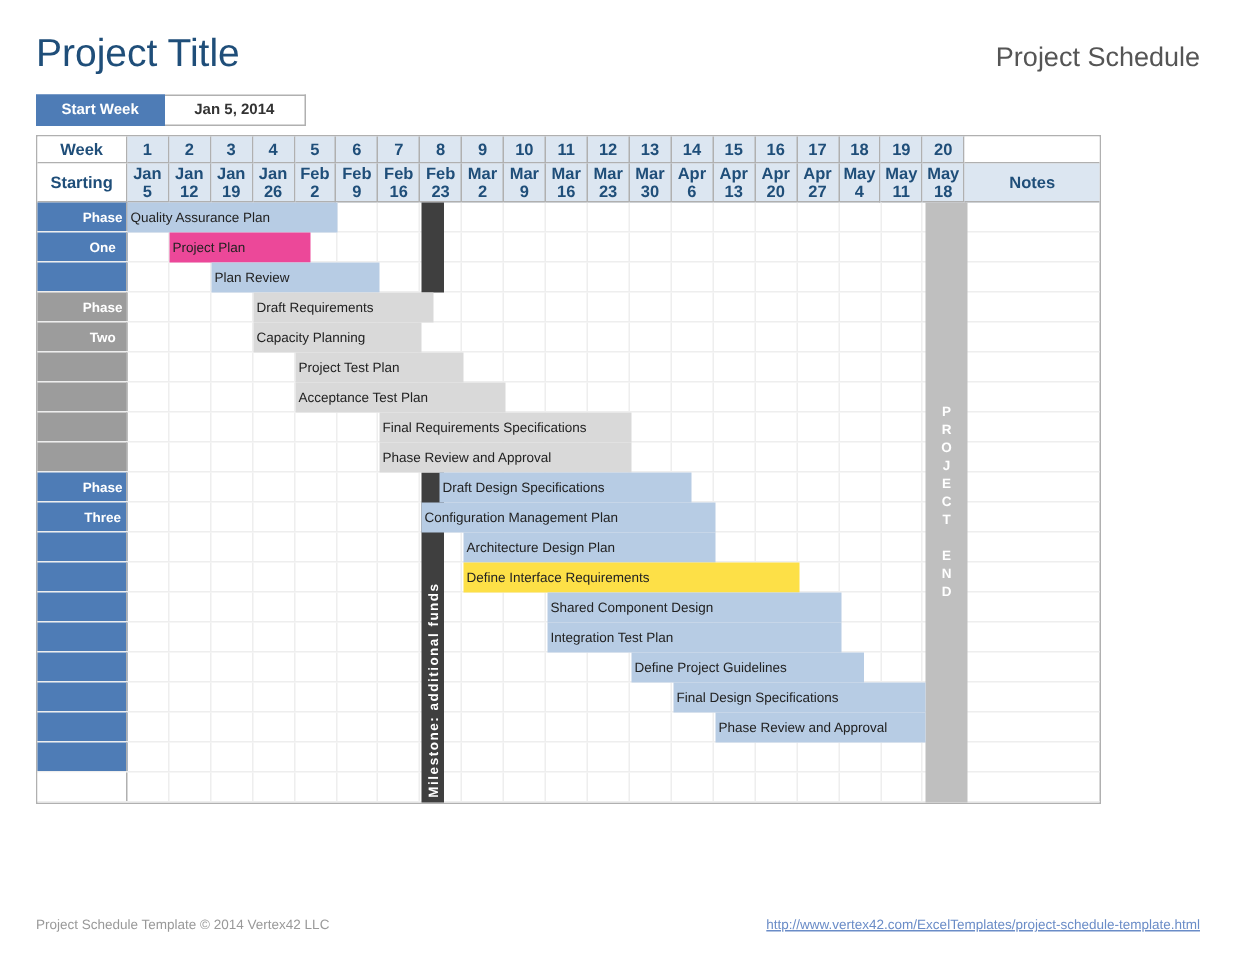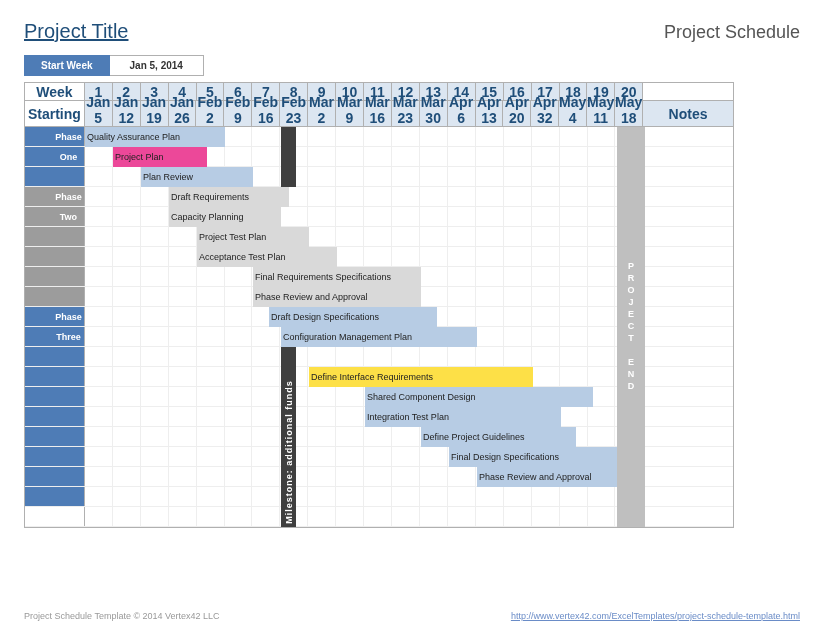--- a/index.html
+++ b/index.html
@@ -16,28 +16,28 @@
     --lab-w:60px;
     --notes-w:90px;
   }
   *{box-sizing:border-box;}
   body{
     margin:0;background:#fff;font-family:Arial,Helvetica,sans-serif;font-size:10px;color:#333;
     width:824px;height:635px;position:relative;overflow:hidden;
   }
   .page{padding:20px 24px;}
   .title-row{display:flex;justify-content:space-between;align-items:baseline;margin-bottom:12px;}
-  .title-left{font-size:20px;color:var(--blue-dark);font-weight:400;text-decoration:underline;}
+  .title-left{font-size:26px;color:var(--blue-dark);font-weight:400;}
   .title-right{font-size:18px;color:#555;}
   .start-row{display:flex;align-items:stretch;margin-bottom:6px;}
   .start-label{background:var(--blue-med);color:#fff;font-weight:bold;padding:4px 16px;border:1px solid var(--blue-med);}
   .start-val{border:1px solid var(--border);border-left:none;padding:4px 20px;background:#fff;font-weight:bold;}
   .chart{position:relative;border:1px solid var(--border);width:calc(var(--lab-w) + 20*var(--col-w) + var(--notes-w));}
   
-  .hdr{display:flex;height:18px;font-weight:bold;color:var(--blue-dark);font-size:14px;}
+  .hdr{display:flex;height:18px;font-weight:bold;color:var(--blue-dark);font-size:11px;}
   .hdr-lab{width:var(--lab-w);border-right:1px solid var(--border);display:flex;align-items:center;justify-content:center;background:#fff;}
   .hdr-cell{width:var(--col-w);border-right:1px solid var(--border);display:flex;align-items:center;justify-content:center;background:var(--blue-lighter);}
   .hdr-notes{width:var(--notes-w);display:flex;align-items:center;justify-content:center;background:#fff;}
   .hdr2{height:26px;}
   .hdr2 .hdr-cell{flex-direction:column;line-height:1.1;justify-content:flex-end;}
   .hdr2 .hdr-notes{background:var(--blue-lighter);}
   .hdr-lab,.hdr-notes{border-bottom:1px solid var(--border);}
   .hdr-cell{border-bottom:1px solid var(--border);}
   
   .body{position:relative;width:100%;}
@@ -159,21 +159,21 @@
         <div class="hdr-cell">
           <span>Apr</span>
           <span>13</span>
         </div>
         <div class="hdr-cell">
           <span>Apr</span>
           <span>20</span>
         </div>
         <div class="hdr-cell">
           <span>Apr</span>
-          <span>32</span>
+          <span>27</span>
         </div>
         <div class="hdr-cell">
           <span>May</span>
           <span>4</span>
         </div>
         <div class="hdr-cell">
           <span>May</span>
           <span>11</span>
         </div>
         <div class="hdr-cell">
@@ -674,24 +674,25 @@
           </div>
           <div class="bar" style="top: 0px; left: 0px; width: 140px; background: rgb(183, 204, 228);">Quality Assurance Plan</div>
           <div class="bar" style="top: 20px; left: 28px; width: 94px; background: #ec4899;">Project Plan</div>
           <div class="bar" style="top: 40px; left: 56px; width: 112px; background: rgb(183, 204, 228);">Plan Review</div>
           <div class="bar" style="top: 60px; left: 84px; width: 120px; background: rgb(217, 217, 217);">Draft Requirements</div>
           <div class="bar" style="top: 80px; left: 84px; width: 112px; background: rgb(217, 217, 217);">Capacity Planning</div>
           <div class="bar" style="top: 100px; left: 112px; width: 112px; background: rgb(217, 217, 217);">Project Test Plan</div>
           <div class="bar" style="top: 120px; left: 112px; width: 140px; background: rgb(217, 217, 217);">Acceptance Test Plan</div>
           <div class="bar" style="top: 140px; left: 168px; width: 168px; background: rgb(217, 217, 217);">Final Requirements Specifications</div>
           <div class="bar" style="top: 160px; left: 168px; width: 168px; background: rgb(217, 217, 217);">Phase Review and Approval</div>
-          <div class="bar" style="top: 180px; left: 184px; width: 168px; background: rgb(183, 204, 228);">Draft Design Specifications</div>
+          <div class="bar" style="top: 180px; left: 208px; width: 168px; background: rgb(183, 204, 228);">Draft Design Specifications</div>
           <div class="bar" style="top: 200px; left: 196px; width: 196px; background: rgb(183, 204, 228);">Configuration Management Plan</div>
+          <div class="bar" style="top: 220px; left: 224px; width: 168px; background: rgb(183, 204, 228);">Architecture Design Plan</div>
           <div class="bar" style="top: 240px; left: 224px; width: 224px; background: #fde047;">Define Interface Requirements</div>
-          <div class="bar" style="top: 260px; left: 280px; width: 228px; background: rgb(183, 204, 228);">Shared Component Design</div>
+          <div class="bar" style="top: 260px; left: 280px; width: 196px; background: rgb(183, 204, 228);">Shared Component Design</div>
           <div class="bar" style="top: 280px; left: 280px; width: 196px; background: rgb(183, 204, 228);">Integration Test Plan</div>
           <div class="bar" style="top: 300px; left: 336px; width: 155px; background: rgb(183, 204, 228);">Define Project Guidelines</div>
           <div class="bar" style="top: 320px; left: 364px; width: 168px; background: rgb(183, 204, 228);">Final Design Specifications</div>
           <div class="bar" style="top: 340px; left: 392px; width: 140px; background: rgb(183, 204, 228);">Phase Review and Approval</div>
         </div>
     </div>
   </div>
 </div>
 
 <div class="footer">

